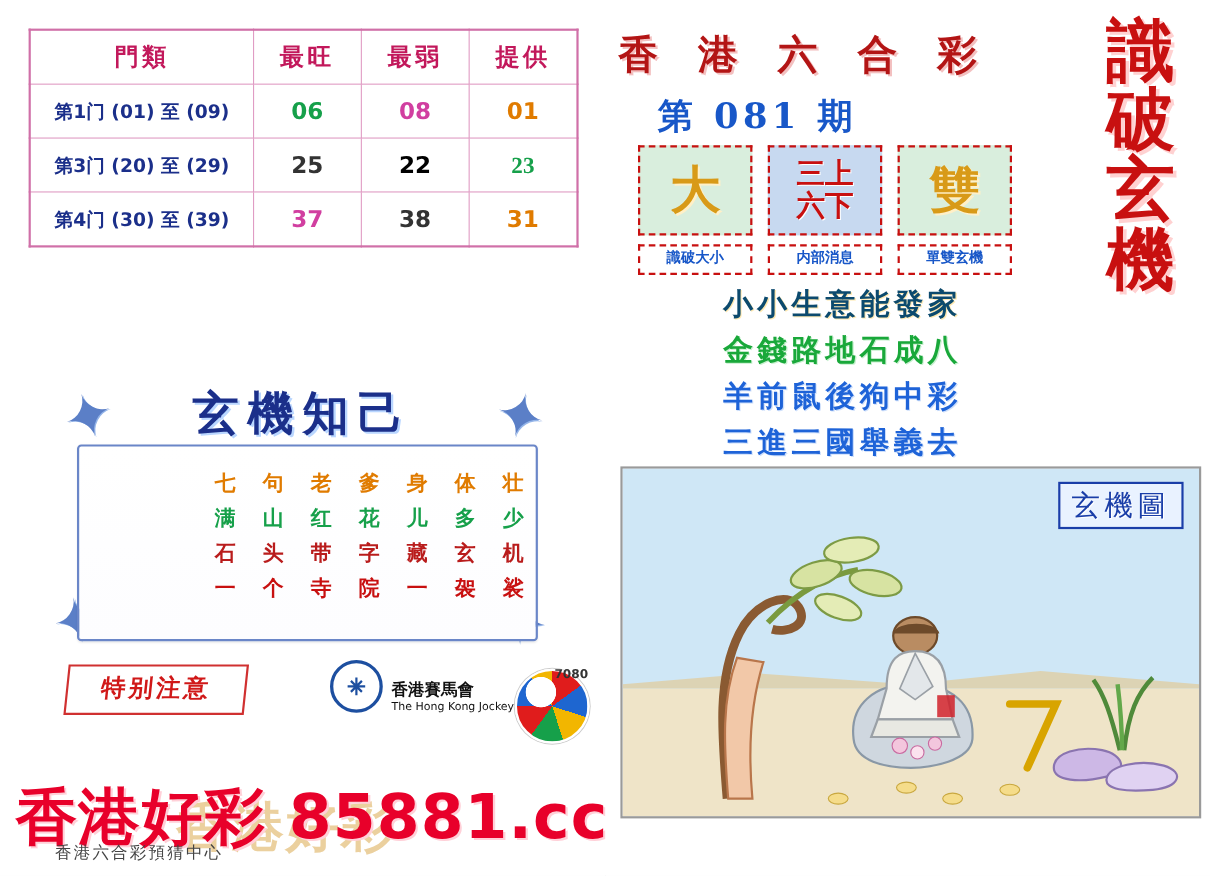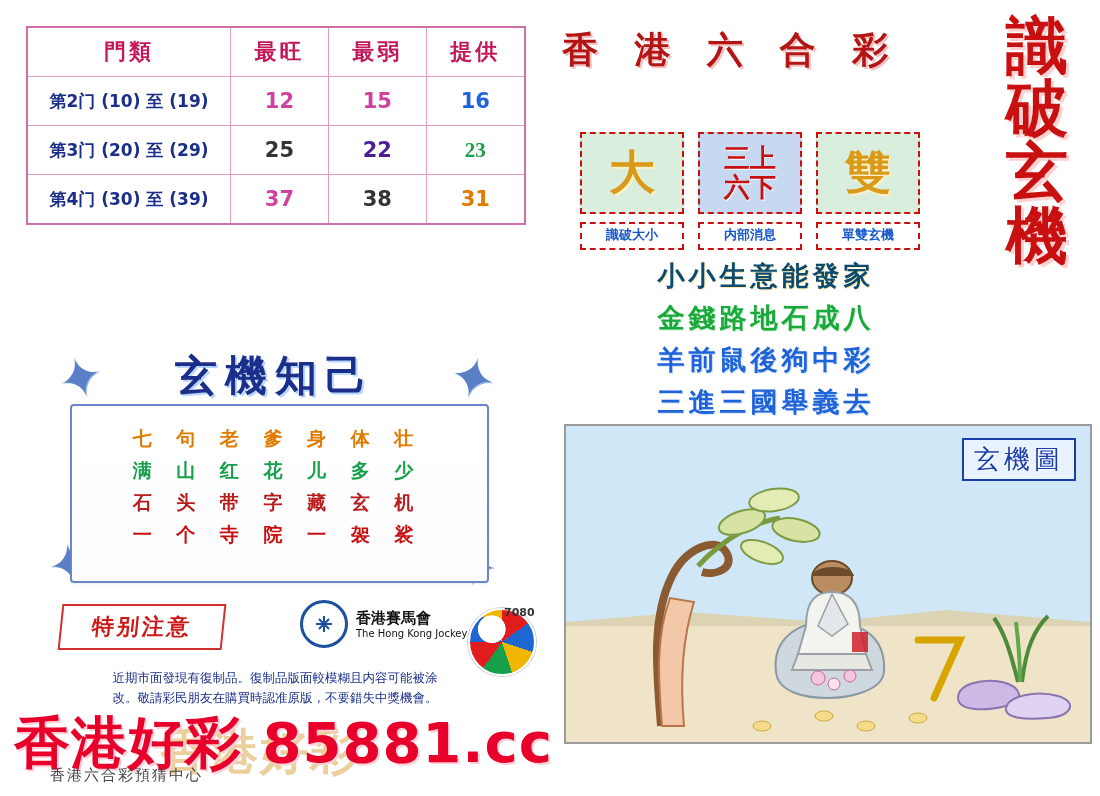--- a/index.html
+++ b/index.html
@@ -84,21 +84,21 @@
     border-radius: 4px;
     box-shadow: 0 1px 2px rgba(0,0,0,0.08);
   }
   #scroll-banner::before, #scroll-banner::after {
     content: "";
     position: absolute;
     top: -2px;
     width: 0; height: 0;
   }
   .poem-line {
-    text-align: center;
+    text-align: right;
     font-size: 19px;
     font-weight: bold;
     letter-spacing: 9px;
     font-family: "DejaVu Serif", serif;
     margin: 6px 0 0 0;
   }
   #poem-wrap {
     position: absolute;
     left: 70px; top: 420px;
     width: 415px;
@@ -130,21 +130,21 @@
     text-align: center;
     line-height: 40px;
     transform: skewX(-6deg);
     font-family: "DejaVu Serif", serif;
   }
   
   #hkjc {
     position: absolute;
     left: 300px; top: 600px;
     display: flex;
-    align-items: center;
+    align-items: flex-end;
     gap: 8px;
   }
   #hkjc-mark {
     width: 42px; height: 42px;
     border-radius: 50%;
     border: 3px solid #1d4fa0;
     background: #ffffff;
     display: flex;
     align-items: center;
     justify-content: center;
@@ -350,29 +350,29 @@
       <thead>
         <tr>
           <th>門類</th>
           <th>最旺</th>
           <th>最弱</th>
           <th>提供</th>
         </tr>
       </thead>
       <tbody id="table-body">
           <tr>
-            <td class="rowlabel">第2门 (10) 至 (19)</td>
-            <td class="cell-num" style="color: rgb(209, 63, 160);">12</td>
-            <td class="cell-num" style="color: rgb(209, 63, 160);">15</td>
-            <td class="cell-num" style="color: rgb(30, 99, 216);">16</td>
+            <td class="rowlabel">第1门 (01) 至 (09)</td>
+            <td class="cell-num" style="color: rgb(22, 160, 74);">06</td>
+            <td class="cell-num" style="color: rgb(209, 63, 160);">08</td>
+            <td class="cell-num" style="color: rgb(224, 123, 0);">01</td>
           </tr>
           <tr>
             <td class="rowlabel">第3门 (20) 至 (29)</td>
             <td class="cell-num" style="color: rgb(51, 51, 51);">25</td>
-            <td class="cell-num" style="color: #4c1d95; margin-left: 26px;">22</td>
+            <td class="cell-num" style="color: #000000; margin-left: 26px;">22</td>
             <td class="cell-num" style="color: rgb(22, 160, 74); font-family: Liberation Serif, serif;">23</td>
           </tr>
           <tr>
             <td class="rowlabel">第4门 (30) 至 (39)</td>
             <td class="cell-num" style="color: rgb(209, 63, 160);">37</td>
             <td class="cell-num" style="color: rgb(51, 51, 51);">38</td>
             <td class="cell-num" style="color: rgb(224, 123, 0);">31</td>
           </tr>
         </tbody>
     </table>
@@ -402,32 +402,33 @@
       </div>
       <div>
         <div id="hkjc-text-cn">香港賽馬會</div>
         <div id="hkjc-text-en">The Hong Kong Jockey Club</div>
       </div>
     </div>
 
     <div id="ball-logo"></div>
     <div id="ball-small">7080</div>
 
-    <div id="fineprint">
-      <div class="fp1">近期市面發現有復制品。復制品版面較模糊且内容可能被涂</div>
-      <div class="fp2">改。敬請彩民朋友在購買時認准原版，不要錯失中獎機會。</div>
-    </div>
 
     <div id="watermark-faint">香港好彩</div>
   </div>
 
   <div id="right-col">
 
     <div id="title-hk">香 港 六 合 彩</div>
 
+    <div id="issue-line">
+      <span>第</span>
+      <span class="num">081</span>
+      <span>期</span>
+    </div>
 
     <div id="big-vertical">
       <span>識</span>
       <span>破</span>
       <span>玄</span>
       <span>機</span>
     </div>
 
     <div class="tip-box" id="tip-box-1">
       <span class="tip-char">大</span>

